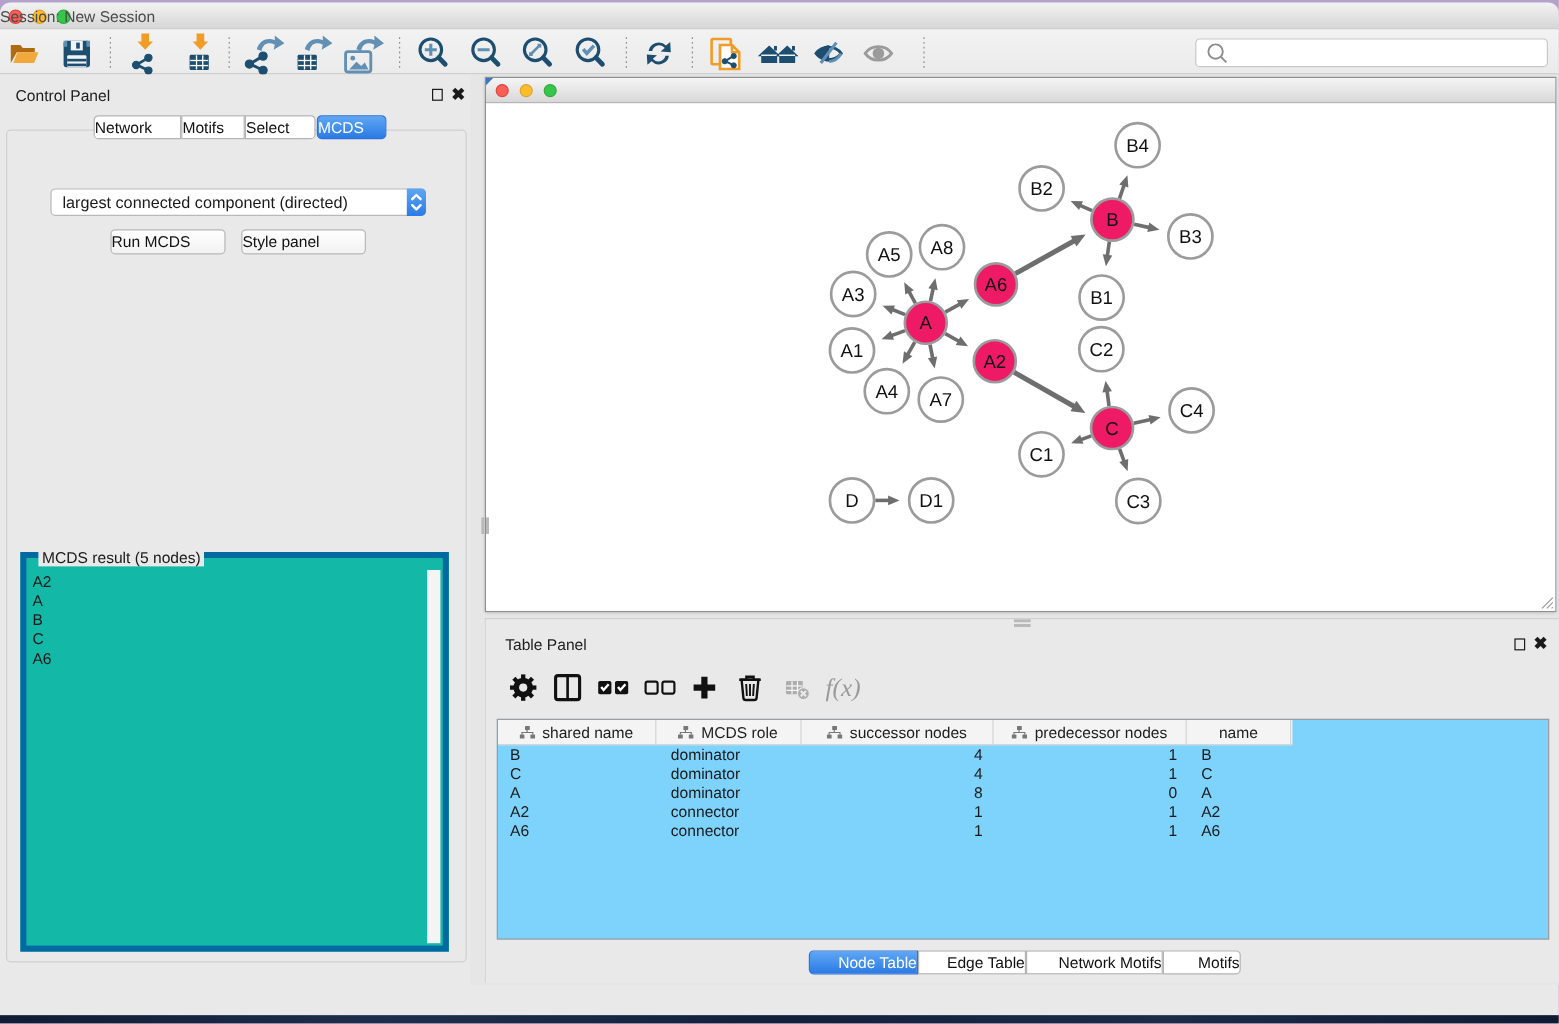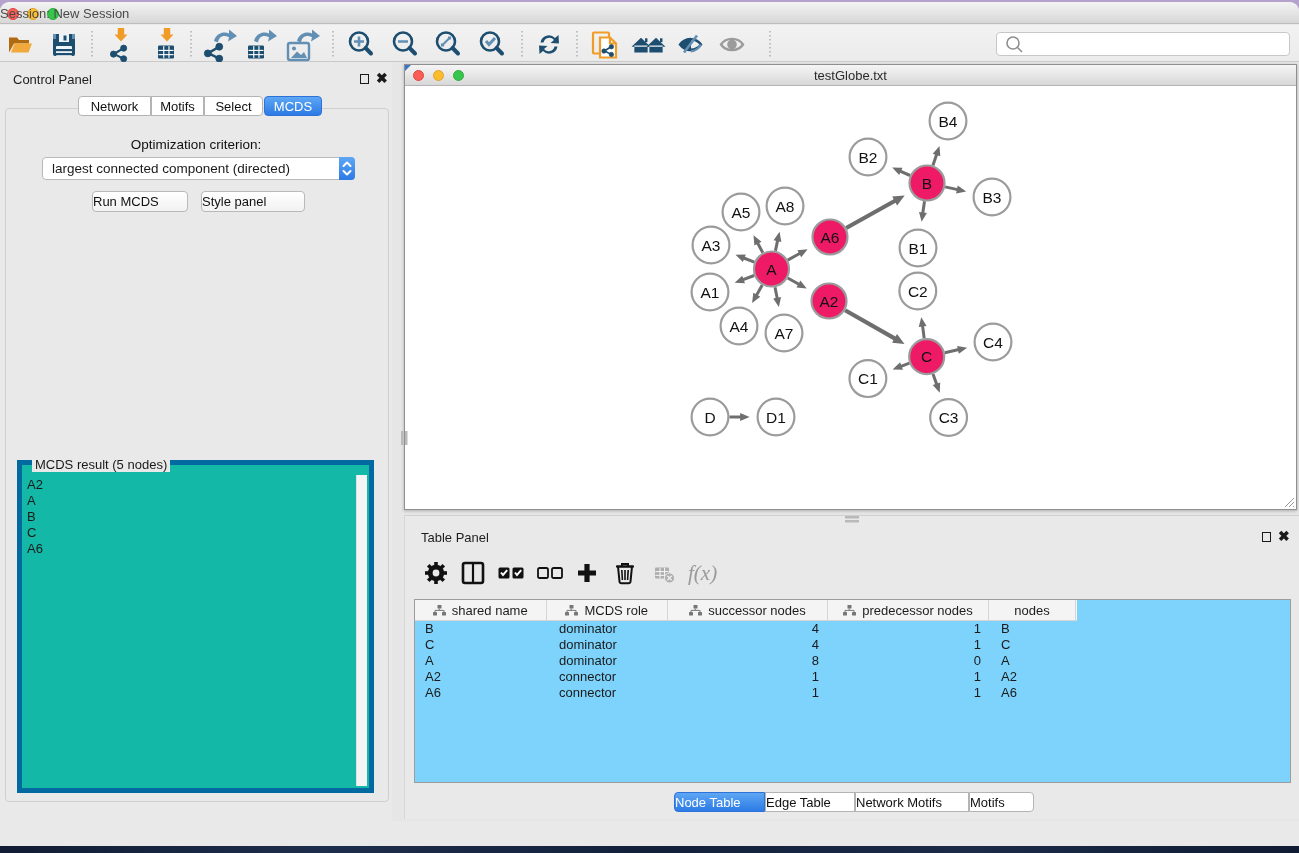--- a/index.html
+++ b/index.html
@@ -9,21 +9,21 @@
 .titlebar .tl{position:absolute;top:6px;width:12px;height:12px;border-radius:50%}
 .title-text{position:absolute;top:4px;width:100%;font-size:13px;color:#4a4a4a}
 .toolbar{position:absolute;left:0;top:23px;width:100%;height:37px;background:linear-gradient(#f2f2f2,#ebebeb);border-bottom:1px solid #c9c9c9}
 .searchbox{position:absolute;left:996px;top:7px;width:294px;height:24px;background:#fff;border:1px solid #c7c7c7;border-radius:4px}
 .statusbar{position:absolute;left:0;top:817px;width:100%;height:27px;background:#e9e9e9;border-top:1px solid #cfcfcf}
 .bstrip{position:absolute;left:0;top:846px;width:100%;height:7px;background:linear-gradient(90deg,#101c33,#1d2e4c 25%,#12203a 50%,#1b2b48 75%,#0f1b32)}
 
 .cpanel{position:absolute;left:0;top:60px;width:392px;height:757px;background:#e9e9e9}
 .phead{font-size:13px;color:#1d1d1d}
 .tabrow{position:absolute;top:34px;left:0;width:100%;height:21px}
-.tab{position:absolute;top:0;height:20px;border:1px solid #b4b4b4;background:#fff;font-size:13px;text-align:center;line-height:19px;color:#111}
+.tab{position:absolute;top:0;height:20px;border:1px solid #b4b4b4;background:#fff;font-size:13px;line-height:19px;color:#111}
 .tabsel{background:linear-gradient(#5ea7f4,#2c7ae5);color:#fff;border-color:#2c72d9;border-radius:4px}
 .cbody{position:absolute;left:5px;top:46px;width:384px;height:694px;border:1px solid #cfcfcf;border-radius:4px;background:#e9e9e9}
 .btn{position:absolute;height:21px;background:linear-gradient(#ffffff,#f2f2f2);border:1px solid #b9b9b9;border-radius:4px;font-size:13px;text-align:left;line-height:19px;color:#111}
 .combo{position:absolute;left:42px;top:95px;width:313px;height:23px;background:#fff;border:1px solid #b9b9b9;border-radius:4px;line-height:21px;padding-left:9px;font-size:13.5px}
 .combobtn{position:absolute;right:-1px;top:-1px;width:16px;height:23px;background:linear-gradient(#5ea7f4,#2c7ae5);border-radius:0 4px 4px 0}
 .mcdsbox{position:absolute;left:17px;top:398px;width:357px;height:333px;background:#14b8a6;border:5px solid #0369a1}
 .mcdslist{position:absolute;left:2px;top:12px;right:14px;bottom:2px;font-size:13px;line-height:16px;padding-left:3px}
 .mcdsleg{position:absolute;left:10px;top:-8px;background:#e9e9e9;padding:0 3px;font-size:13px}
 .mscroll{position:absolute;right:2px;top:10px;width:11px;bottom:2px;background:#f4f4f4;border-left:1px solid #e0e0e0}
 
@@ -31,21 +31,21 @@
 .netwin{position:absolute;left:12px;top:2px;width:893px;height:446px;background:#fff;border:1px solid #8f8f8f;box-shadow:0 1px 3px rgba(0,0,0,.25)}
 .nettb{position:absolute;left:0;top:0;width:100%;height:21px;background:linear-gradient(#f5f5f5,#d8d8d8);border-bottom:1px solid #b5b5b5}
 .netcontent{position:absolute;left:0;top:22px;right:0;bottom:0;background:#fff}
 
 .tpanel{position:absolute;left:12px;top:453px;width:895px;height:304px;background:#e9e9e9;border-top:1px solid #d0d0d0;border-left:1px solid #d6d6d6}
 .tablebox{position:absolute;left:9px;top:83px;width:877px;height:184px;background:#7dd3fc;border:1px solid #9d9d9d}
 .thead{position:absolute;left:0;top:0;width:662px;height:21px;background:#f4f4f4;border-bottom:1px solid #d5d5d5}
 .thcell{position:absolute;top:0;height:21px;border-right:1px solid #d5d5d5;text-align:center;line-height:21px;font-size:13px;color:#1d1d1d}
 .trow{position:absolute;left:0;width:100%;height:16px;font-size:13px}
 .tcell{position:absolute;top:0;height:16px;line-height:16px;white-space:nowrap}
-.btab{position:absolute;top:0;height:20px;border:1px solid #b4b4b4;background:#fff;font-size:13px;text-align:left;line-height:19px;color:#111}
+.btab{position:absolute;top:0;height:20px;border:1px solid #b4b4b4;background:#fff;font-size:13px;text-align:right;line-height:19px;color:#111}
 </style></head>
 <body>
 <div class="mainwin">
   <div class="titlebar">
     <div class="tl" style="left:7px;background:#f95f57;border:1px solid #e1443d"></div>
     <div class="tl" style="left:27px;background:#fbbd2e;border:1px solid #e0a32a"></div>
     <div class="tl" style="left:47px;background:#36c64c;border:1px solid #2fae3e"></div>
     <div class="title-text">Session: New Session</div>
   </div>
   <div class="toolbar" id="maintoolbar"><svg width="1299" height="39">
@@ -202,21 +202,20 @@
     <div style="position:absolute;left:13px;top:10px" class="phead">Control Panel</div>
     <div style="position:absolute;left:360px;top:12px;width:9px;height:10px;border:1.5px solid #1a1a1a"></div>
     <div style="position:absolute;left:376px;top:8px;font-size:14px;font-weight:bold">✖</div>
     <div class="cbody"></div>
     <div class="tabrow">
       <div class="tab" style="left:78px;width:73px;border-radius:4px 0 0 4px">Network</div>
       <div class="tab" style="left:151px;width:53px">Motifs</div>
       <div class="tab" style="left:204px;width:59px;border-radius:0 4px 4px 0">Select</div>
       <div class="tab tabsel" style="left:264px;width:58px">MCDS</div>
     </div>
-    <div style="position:absolute;left:0;top:75px;width:100%;text-align:center;font-size:13.5px;color:#111">Optimization criterion:</div>
     <div class="combo">largest connected component (directed)
       <div class="combobtn"><svg width="16" height="23" viewBox="0 0 16 23">
             <path d="M4.5 9 L8 5.5 L11.5 9 M4.5 14 L8 17.5 L11.5 14" fill="none" stroke="#fff" stroke-width="2" stroke-linecap="round" stroke-linejoin="round"></path>
           </svg></div>
     </div>
     <div class="btn" style="left:92px;top:129px;width:96px">Run MCDS</div>
     <div class="btn" style="left:201px;top:129px;width:104px">Style panel</div>
     <div class="mcdsbox">
       <div class="mcdsleg">MCDS result (5 nodes)</div>
       <div class="mcdslist">A2<br>A<br>B<br>C<br>A6</div>
@@ -225,21 +224,20 @@
   </div>
   <div class="desk">
     <div class="netwin">
       <svg style="position:absolute;left:0;top:0;z-index:5" width="6" height="6">
           <path d="M0,0 L6,0 L0,6 Z" fill="#3b76c4"></path>
         </svg>
         <div class="nettb">
         <div class="tl" style="position:absolute;left:8px;top:5px;width:11px;height:11px;border-radius:50%;background:#f95f57;border:1px solid #e1443d"></div>
         <div class="tl" style="position:absolute;left:28px;top:5px;width:11px;height:11px;border-radius:50%;background:#fbbd2e;border:1px solid #e0a32a"></div>
         <div class="tl" style="position:absolute;left:48px;top:5px;width:11px;height:11px;border-radius:50%;background:#36c64c;border:1px solid #2fae3e"></div>
-        <div style="position:absolute;top:3px;width:100%;text-align:center;font-size:13px;color:#2a2a2a">testGlobe.txt</div>
       </div>
       <div class="netcontent" id="graphhost">
           <svg style="display:block" width="893" height="423" font-family="Liberation Sans, sans-serif">
             <line x1="349.2" y1="188.5" x2="336.8" y2="193.1" stroke="#6e6e6e" stroke-width="3.0"></line>
             <polygon points="329.7,195.8 337.2,188.7 340.0,196.2" fill="#6e6e6e"></polygon>
             <line x1="349.3" y1="175.2" x2="337.5" y2="170.5" stroke="#6e6e6e" stroke-width="3.0"></line>
             <polygon points="330.5,167.7 340.8,167.5 337.9,175.0" fill="#6e6e6e"></polygon>
             <line x1="357.3" y1="198.1" x2="350.8" y2="209.6" stroke="#6e6e6e" stroke-width="3.0"></line>
             <polygon points="347.1,216.1 348.3,205.8 355.3,209.8" fill="#6e6e6e"></polygon>
             <line x1="357.8" y1="165.7" x2="352.0" y2="154.9" stroke="#6e6e6e" stroke-width="3.0"></line>
@@ -412,21 +410,21 @@
                 </g>
               </svg><span style="margin-left:6px">successor nodes</span></div>
             <div class="thcell" style="left:413px;width:161px"><svg width="13" height="11" viewBox="0 0 13 11" style="vertical-align:-1px">
                 <g fill="#777">
                   <rect x="4.5" y="0" width="4" height="3.4" rx="0.5"></rect>
                   <rect x="0" y="7" width="4" height="3.4" rx="0.5"></rect>
                   <rect x="9" y="7" width="4" height="3.4" rx="0.5"></rect>
                   <path d="M6.2,3.4 v2 M2,7 v-1.6 h9 V7" stroke="#777" fill="none"></path>
                 </g>
               </svg><span style="margin-left:6px">predecessor nodes</span></div>
-            <div class="thcell" style="left:574px;width:87px">nodes</div>
+            <div class="thcell" style="left:574px;width:87px">name</div>
           </div>
         <div id="trows">
             <div class="trow" style="top:21px">
               <div class="tcell" style="left:10px">B</div>
               <div class="tcell" style="left:144px">dominator</div>
               <div class="tcell" style="left:253px;width:151px;text-align:right">4</div>
               <div class="tcell" style="left:413px;width:153px;text-align:right">1</div>
               <div class="tcell" style="left:586px">B</div>
             </div>
             <div class="trow" style="top:37px">

